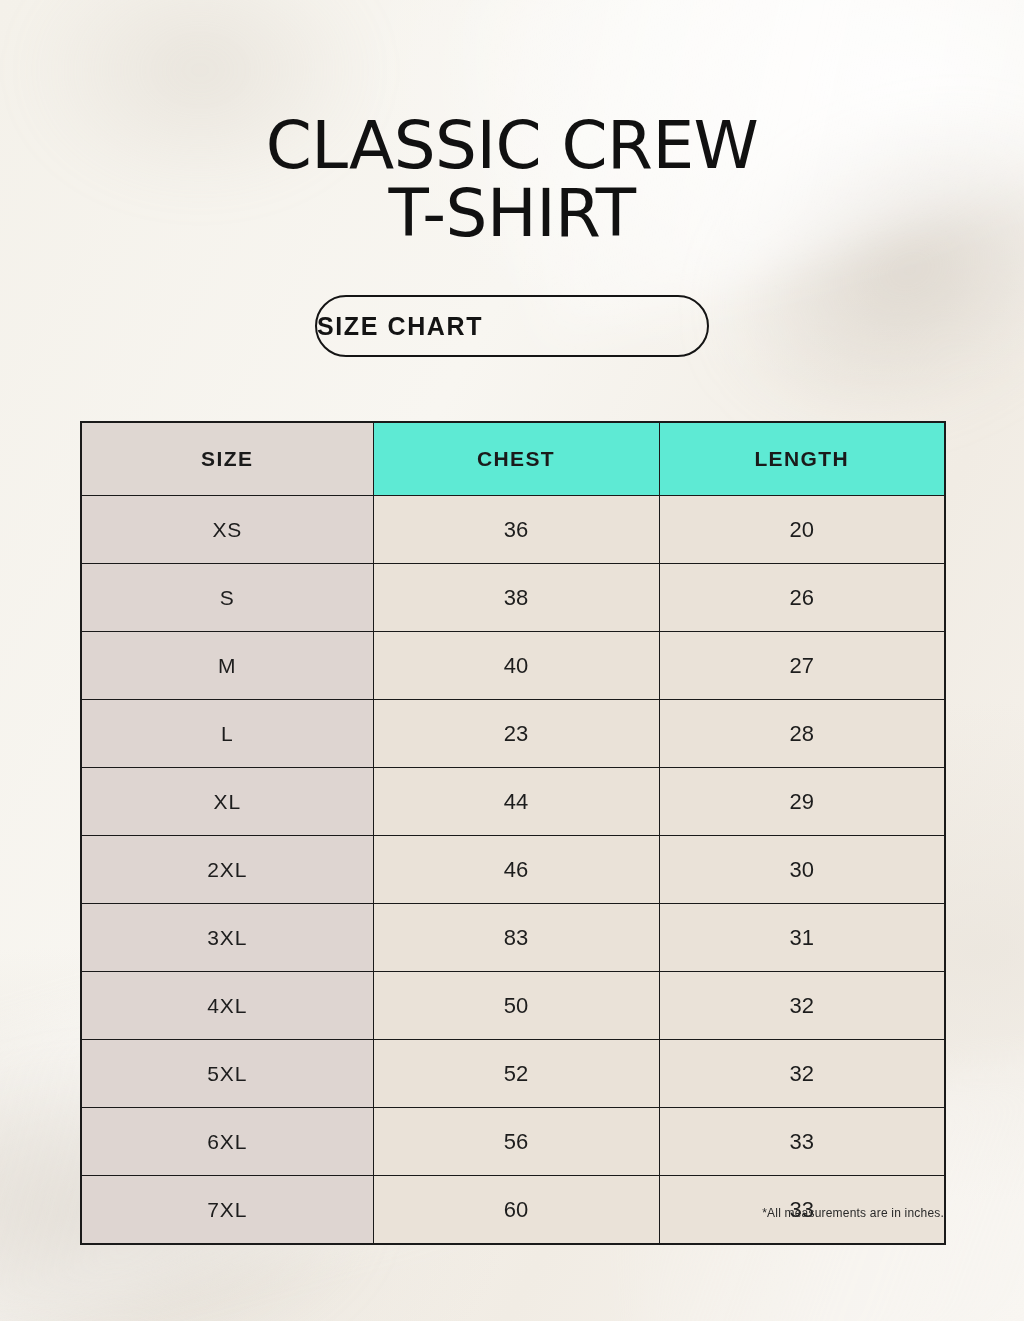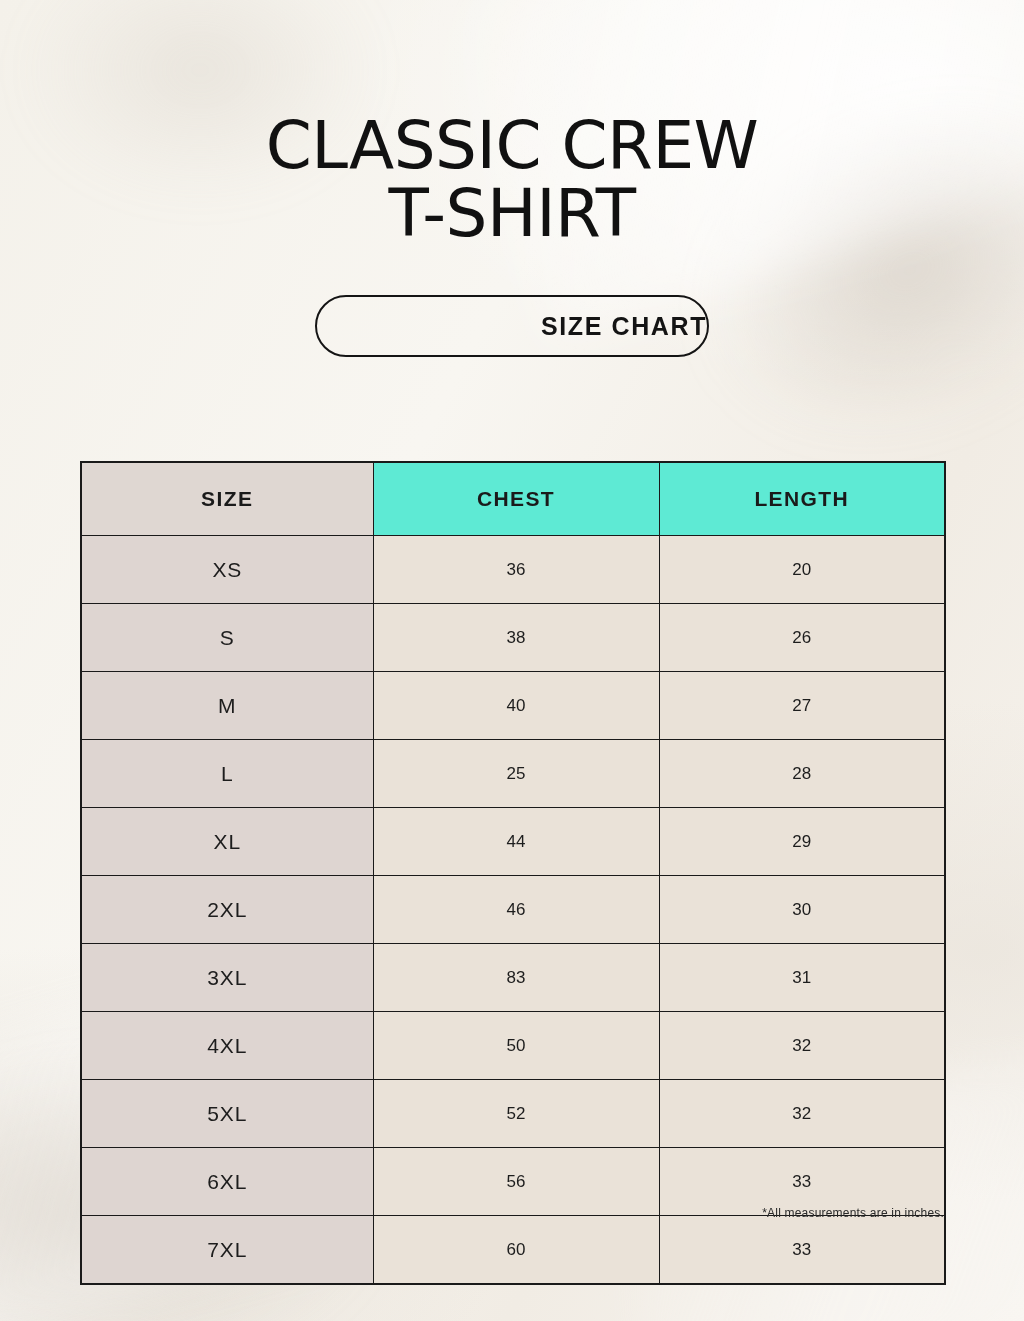--- a/index.html
+++ b/index.html
@@ -70,37 +70,36 @@
     position: absolute;
     left: 50%;
     top: 295px;
     transform: translateX(-50%);
     width: 394px;
     height: 62px;
     border: 2px solid #141414;
     border-radius: 34px;
     display: flex;
     align-items: center;
-    justify-content: flex-end;
+    justify-content: flex-start;
     box-sizing: border-box;
     background: transparent;
   }
   .pill-label {
     font-size: 25px;
     letter-spacing: 1.6px;
     font-weight: 700;
     color: #141414;
   }
 
   .table-wrap {
     position: absolute;
     left: 80px;
     top: 421px;
     width: 768px;
-    margin-top: 40px;
   }
   table {
     border-collapse: collapse;
     width: 100%;
     table-layout: fixed;
     border: 2px solid #1a1a1a;
   }
   col.c-size { width: 292px; }
   col.c-chest { width: 286px; }
   col.c-length { width: 286px; }
@@ -125,21 +124,21 @@
   }
   tbody td.size-cell {
     background: #ded5d1;
     font-weight: 400;
     font-size: 21px;
     letter-spacing: 0.8px;
   }
   tbody td.val-cell {
     background: #eae2d8;
     font-weight: 400;
-    font-size: 17px;
+    font-size: 22px;
   }
 
   .footnote {
     position: absolute;
     right: 80px;
     top: 1206px;
     font-size: 12px;
     color: #2a2a2a;
     letter-spacing: 0.2px;
   }
@@ -190,21 +189,21 @@
           <td class="val-cell">38</td>
           <td class="val-cell">26</td>
         </tr>
         <tr>
           <td class="size-cell">M</td>
           <td class="val-cell">40</td>
           <td class="val-cell">27</td>
         </tr>
         <tr>
           <td class="size-cell">L</td>
-          <td class="val-cell">25</td>
+          <td class="val-cell">23</td>
           <td class="val-cell">28</td>
         </tr>
         <tr>
           <td class="size-cell">XL</td>
           <td class="val-cell">44</td>
           <td class="val-cell">29</td>
         </tr>
         <tr>
           <td class="size-cell">2XL</td>
           <td class="val-cell">46</td>

